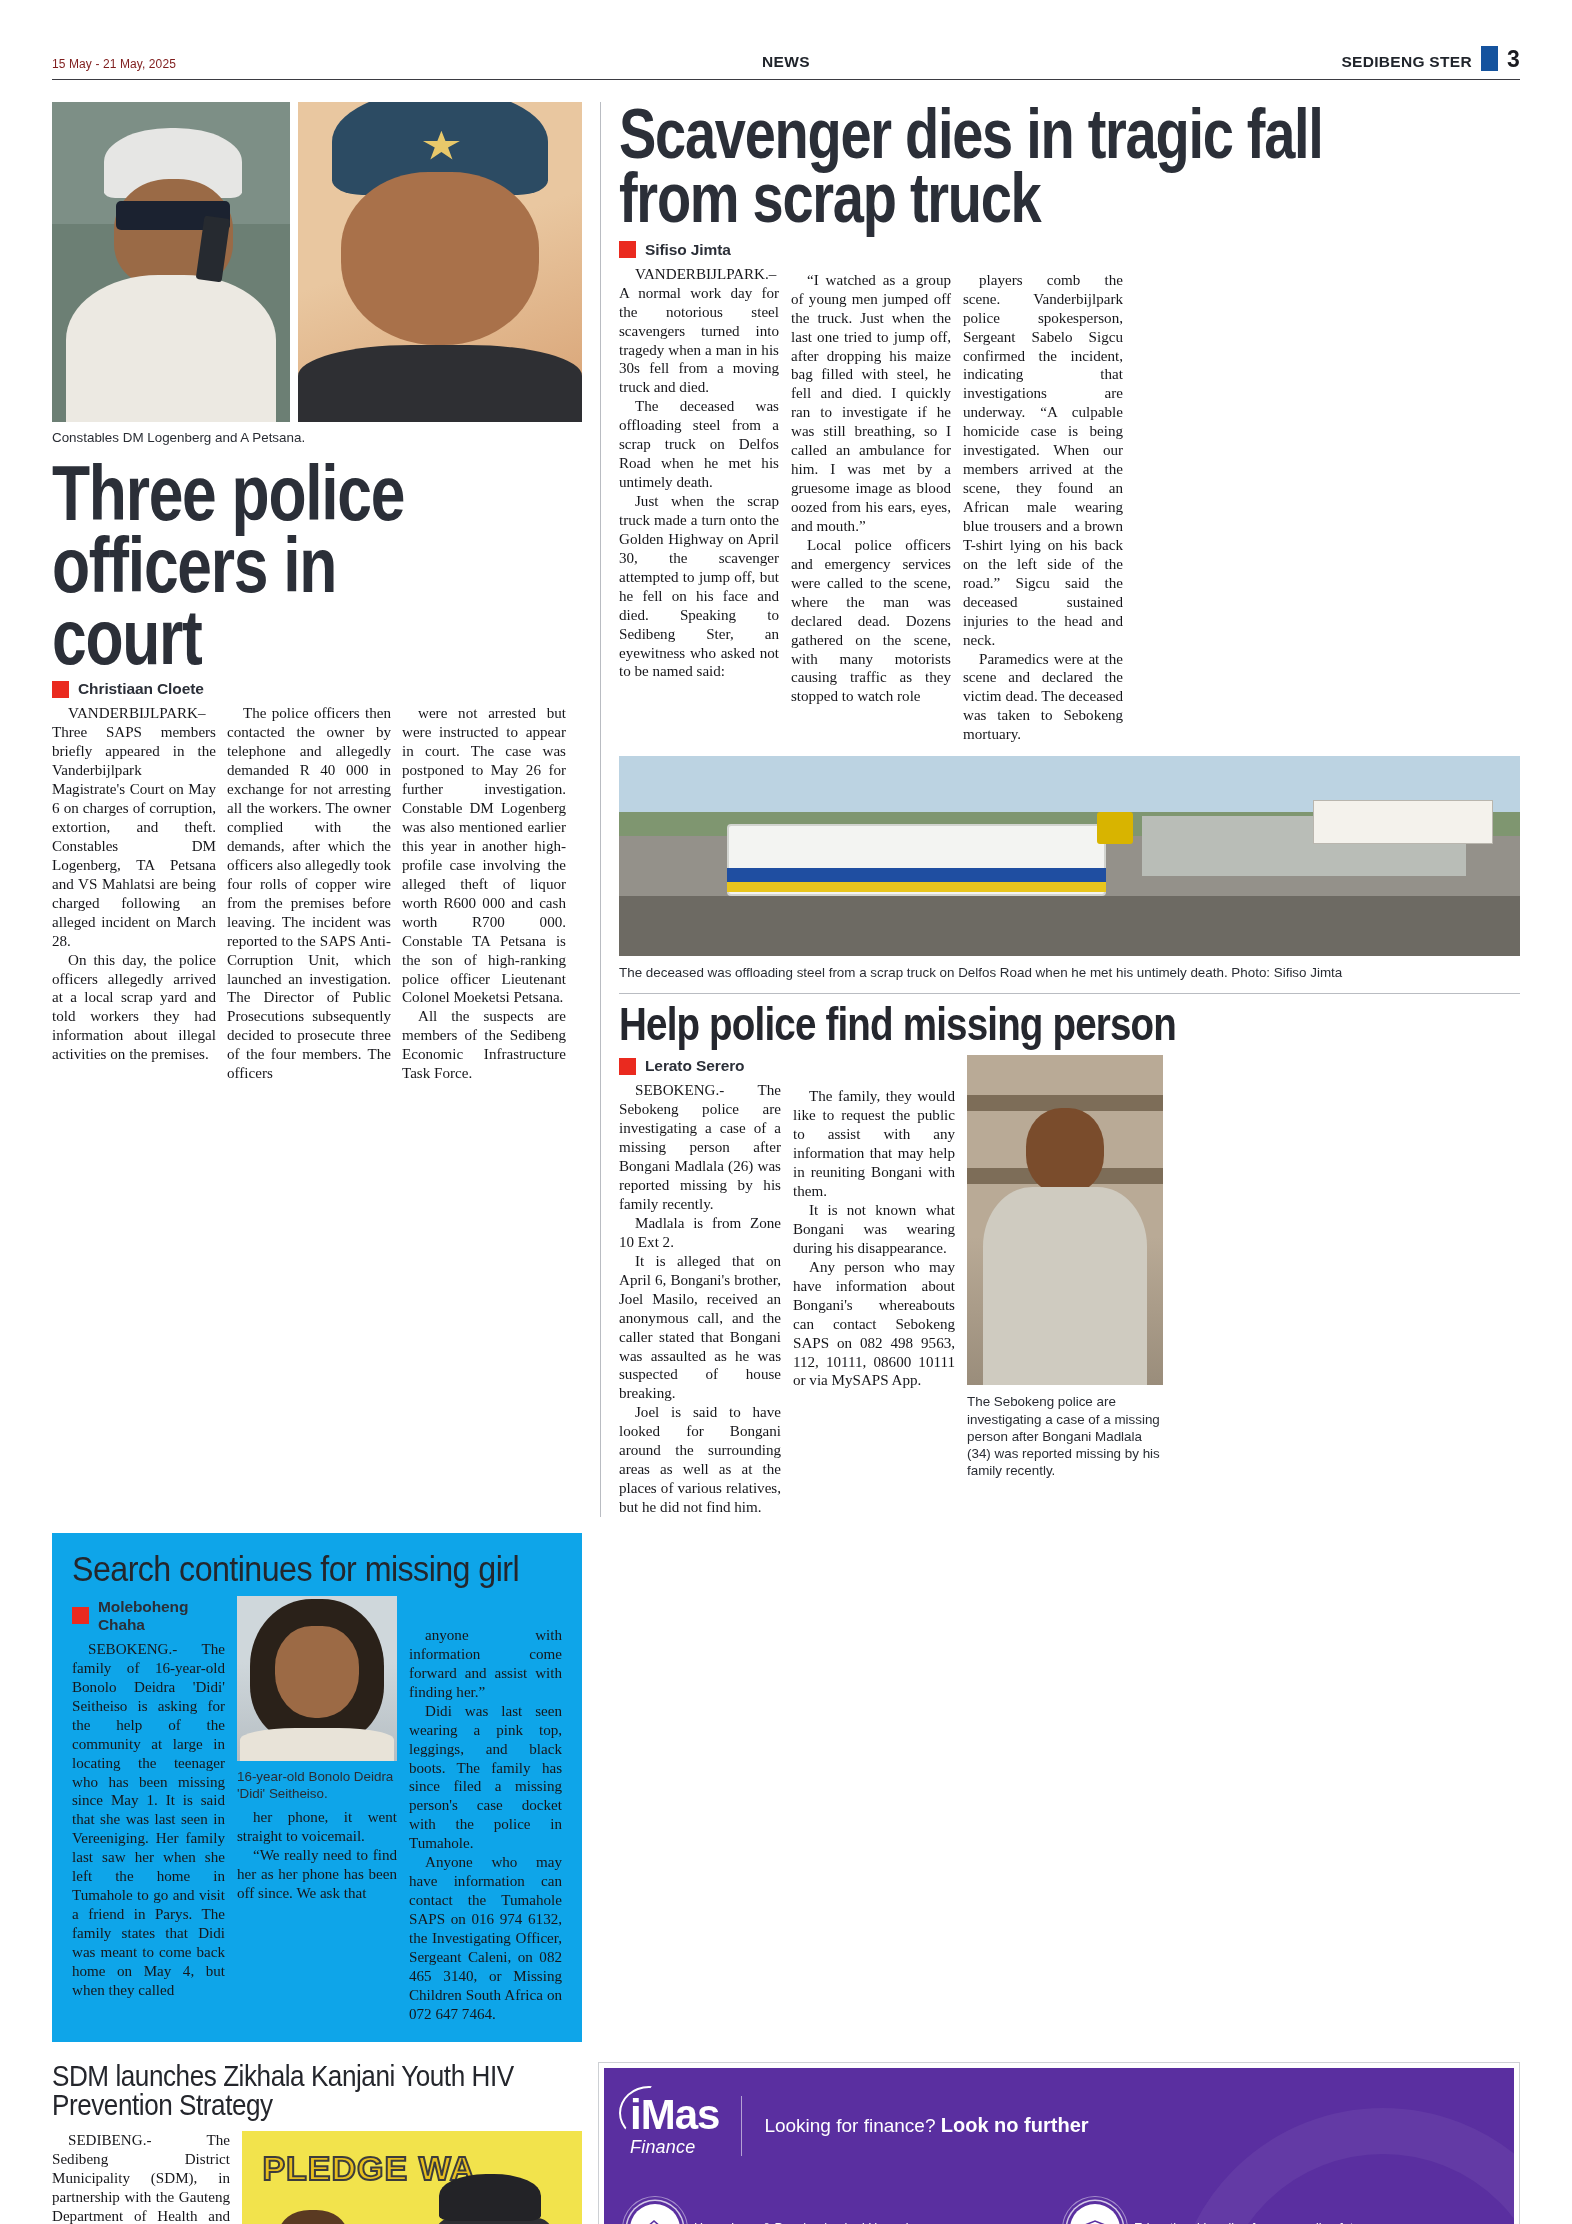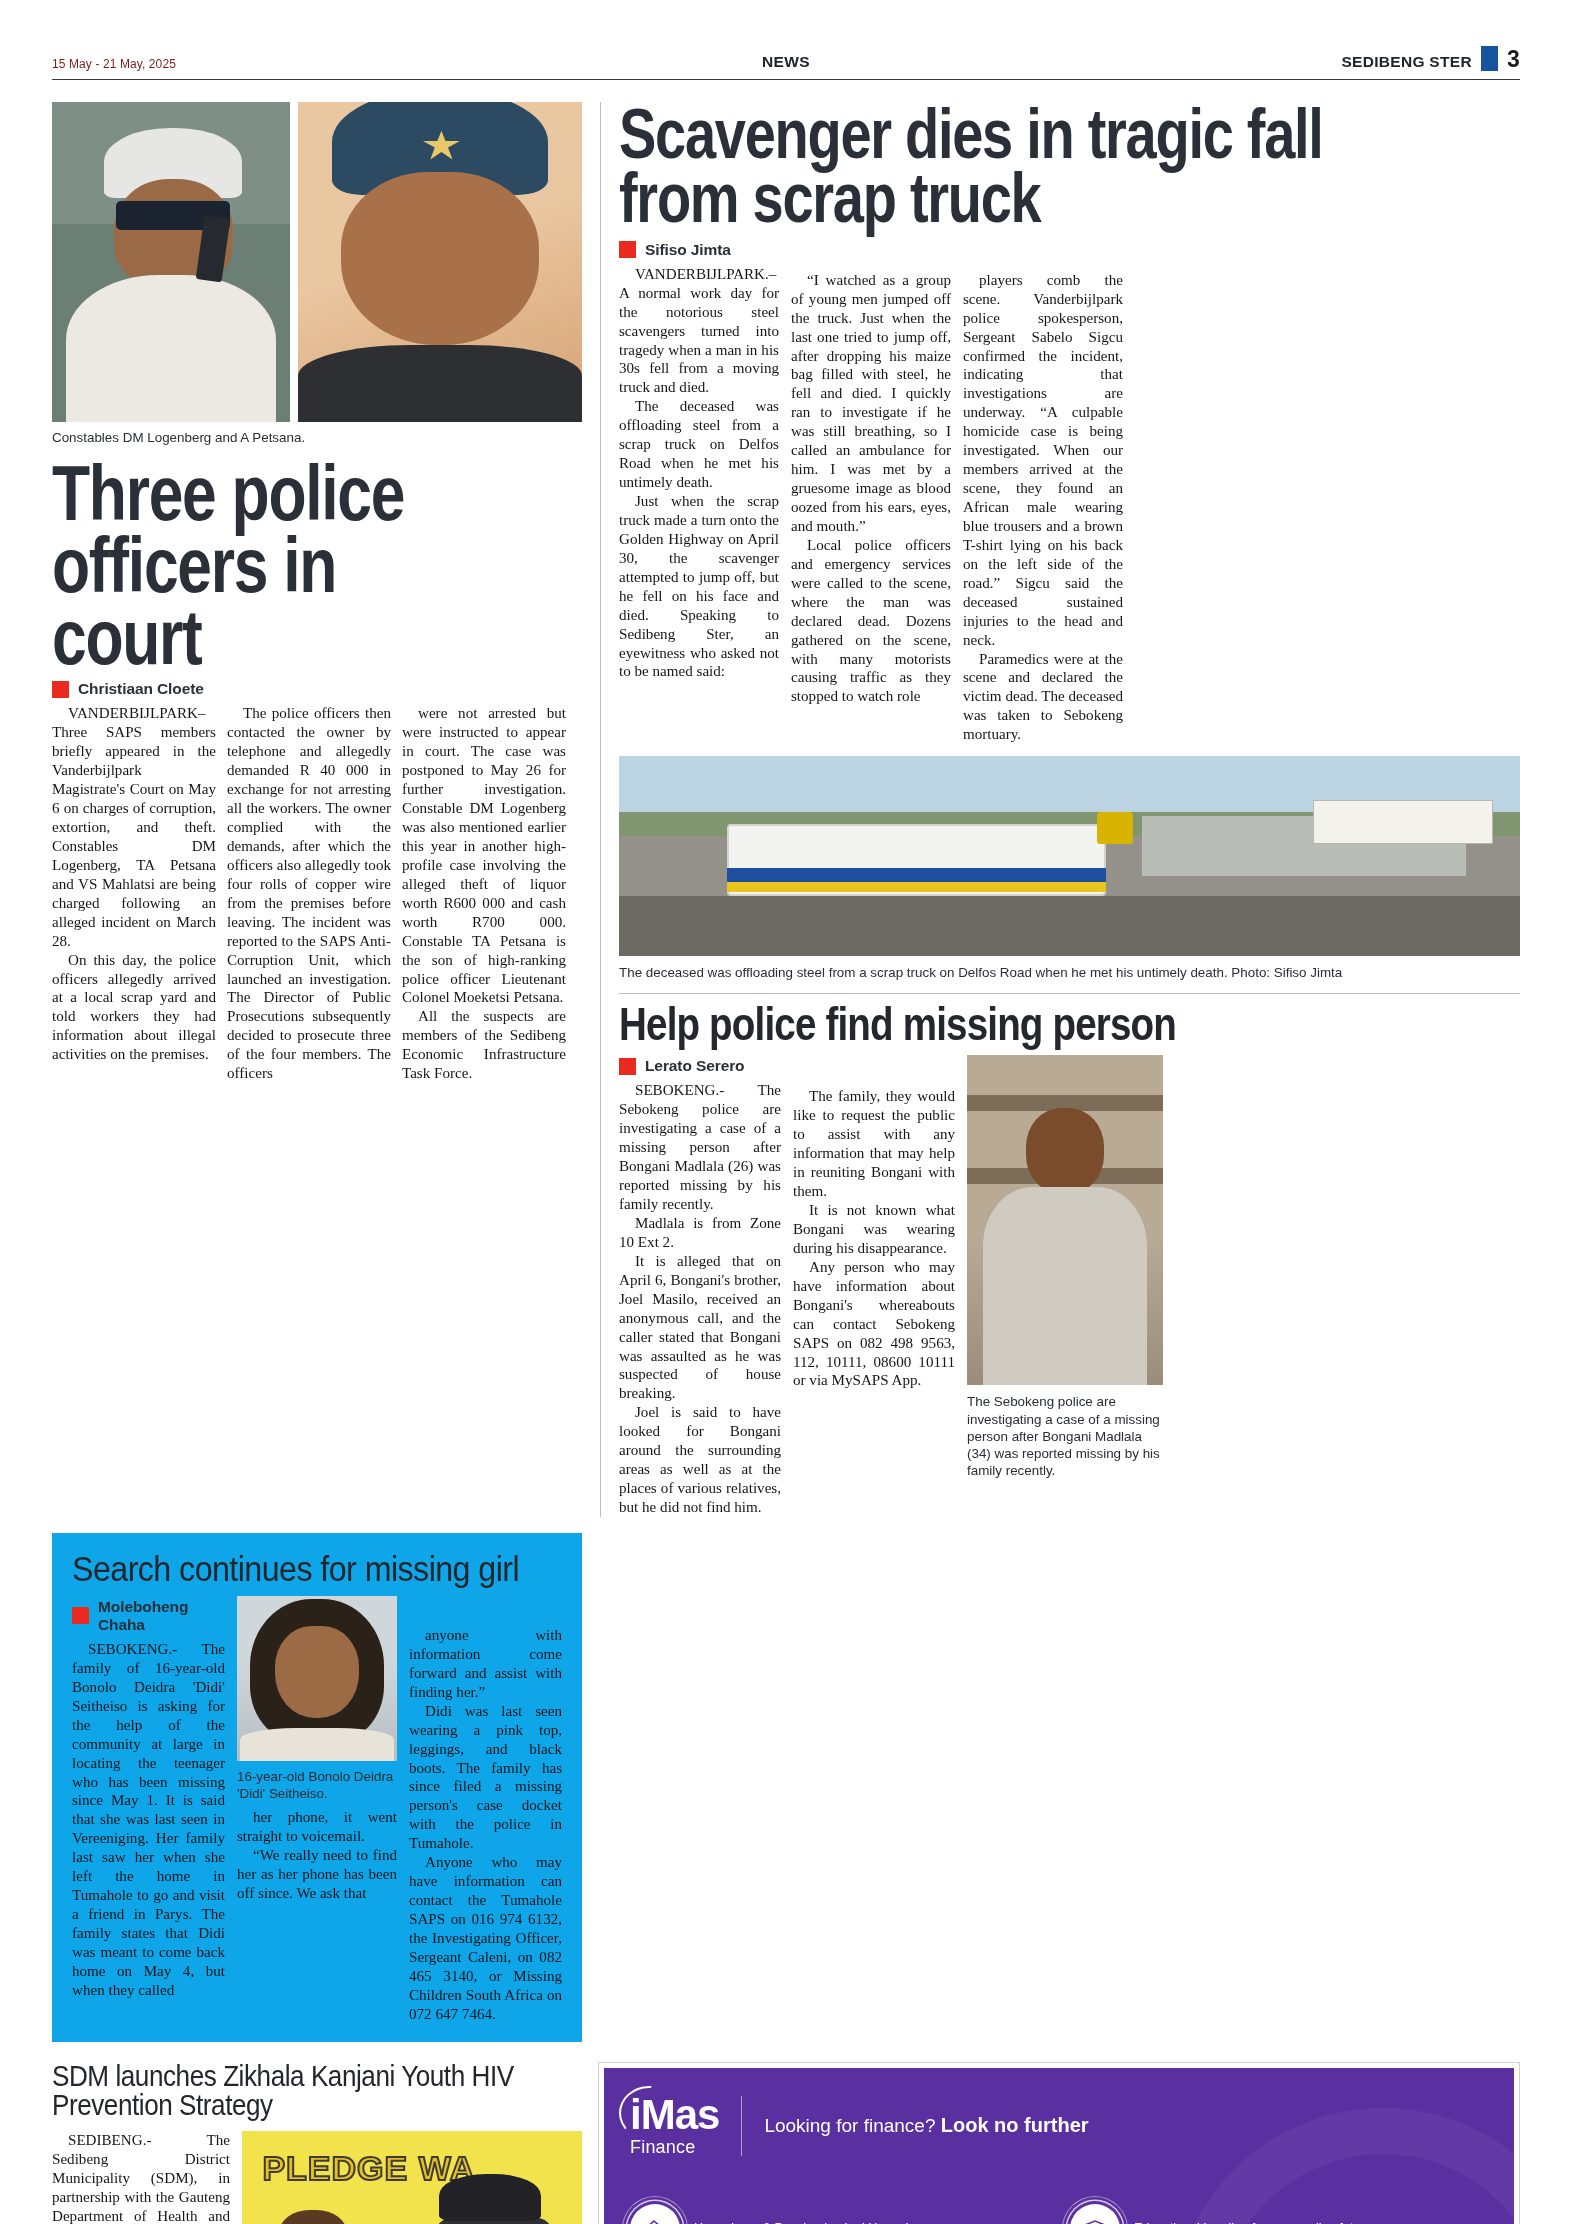--- a/index.html
+++ b/index.html
@@ -170,21 +170,21 @@
   .ad { flex:1; margin-left:16px; border:1px solid #cdd0d4; padding:5px; }
   .ad-inner { background:#5a2fa0; width:100%; height:100%; position:relative;
               overflow:hidden; padding:26px 26px 12px 26px;
               font-family:"Liberation Sans", sans-serif; color:#ffffff; }
   .ad-inner::after { content:""; position:absolute; right:-80px; top:40px;
                      width:330px; height:330px; border-radius:50%;
                      border:46px solid rgba(255,255,255,.055); }
   .ad-top { display:flex; align-items:center; gap:22px; position:relative; z-index:2; }
   .imas-logo { position:relative; }
   .imas-word { font-size:42px; font-weight:bold; letter-spacing:-1px; line-height:1; }
-  .imas-sub { font-size:18px; font-weight:normal; letter-spacing:.2px; margin-top:1px; }
+  .imas-sub { font-size:18px; font-weight:normal; letter-spacing:.2px; margin-top:1px;font-style:italic; }
   .imas-swoosh { position:absolute; left:-11px; top:-8px; width:60px; height:54px;
                  border:2.5px solid #ffffff; border-radius:50%;
                  clip-path:polygon(0 0, 55% 0, 0 100%); }
   .ad-divider { width:1px; height:60px; background:rgba(255,255,255,.55); }
   .ad-tag { font-size:19px; }
   .ad-tag b { font-size:20px; }
   .ad-grid { display:grid; grid-template-columns:1fr 1fr; gap:26px 22px;
              margin-top:46px; position:relative; z-index:2; }
   .ad-item { display:flex; align-items:center; gap:14px; }
   .ad-ic { width:50px; height:50px; flex:none; border-radius:50%;

